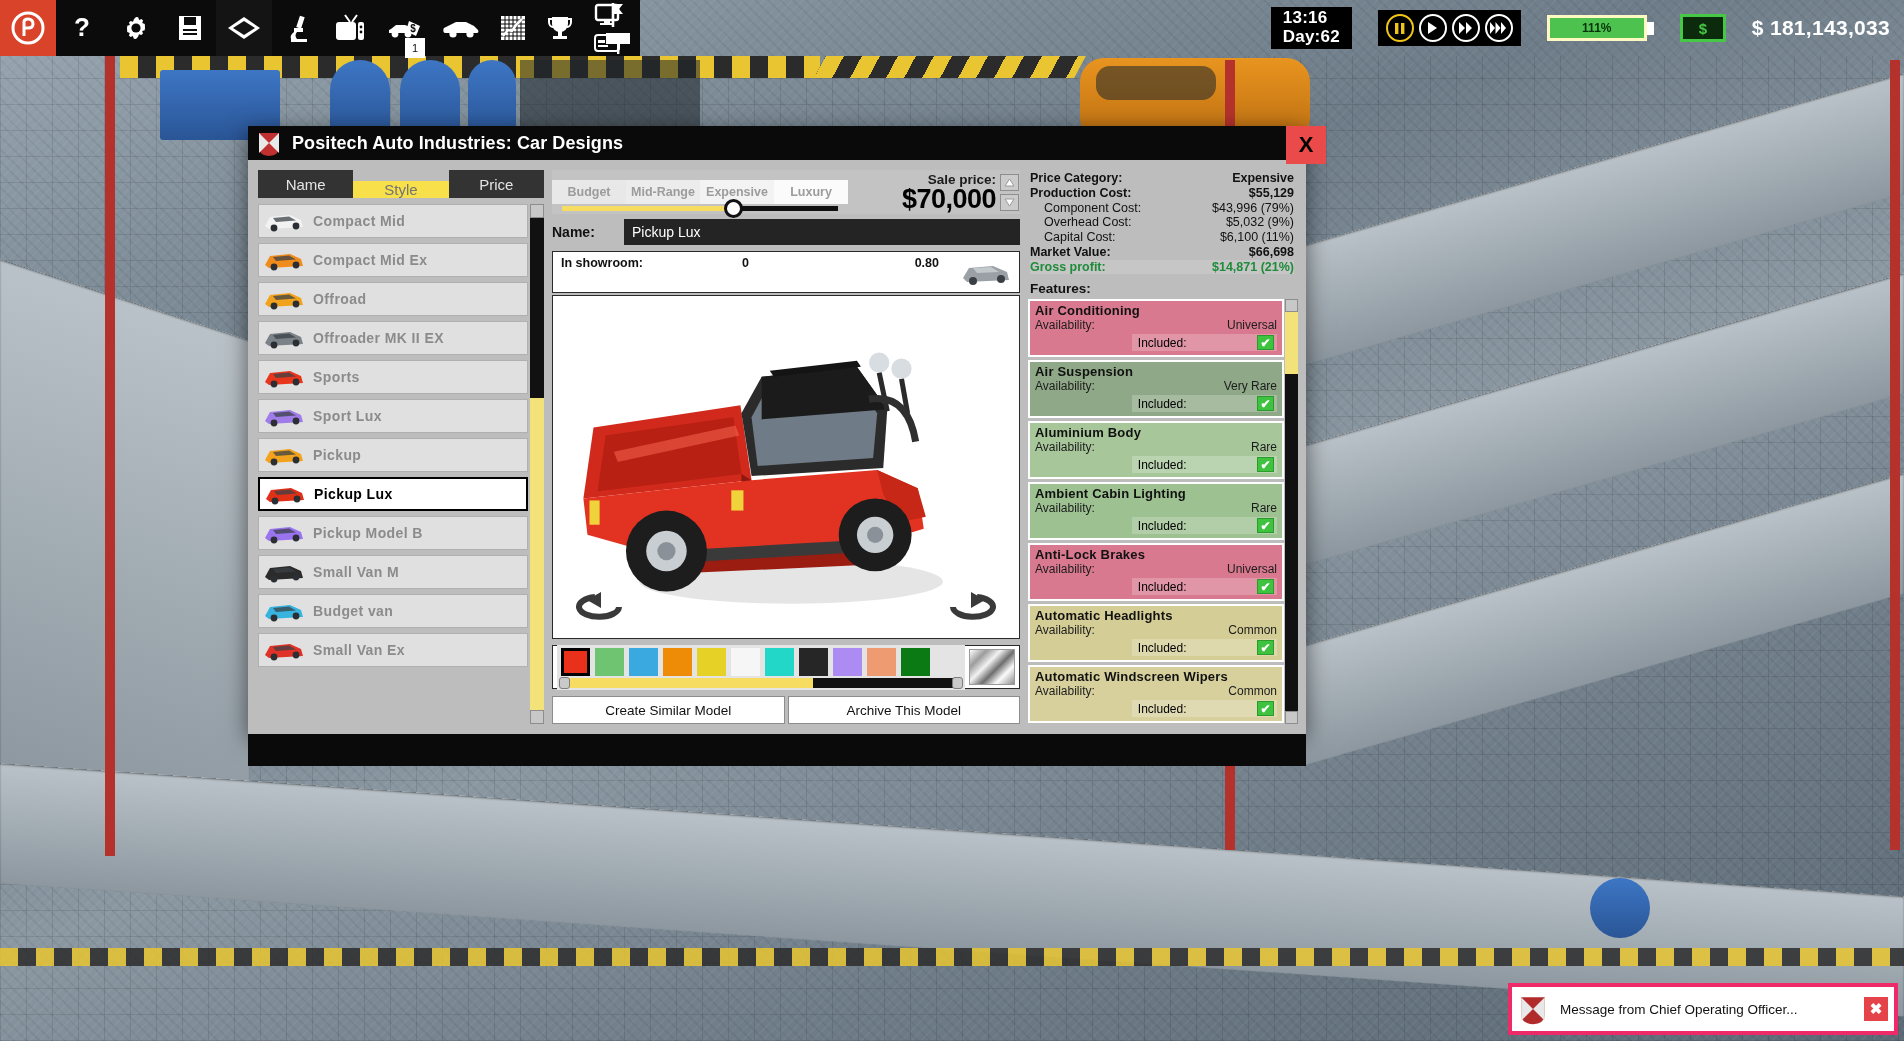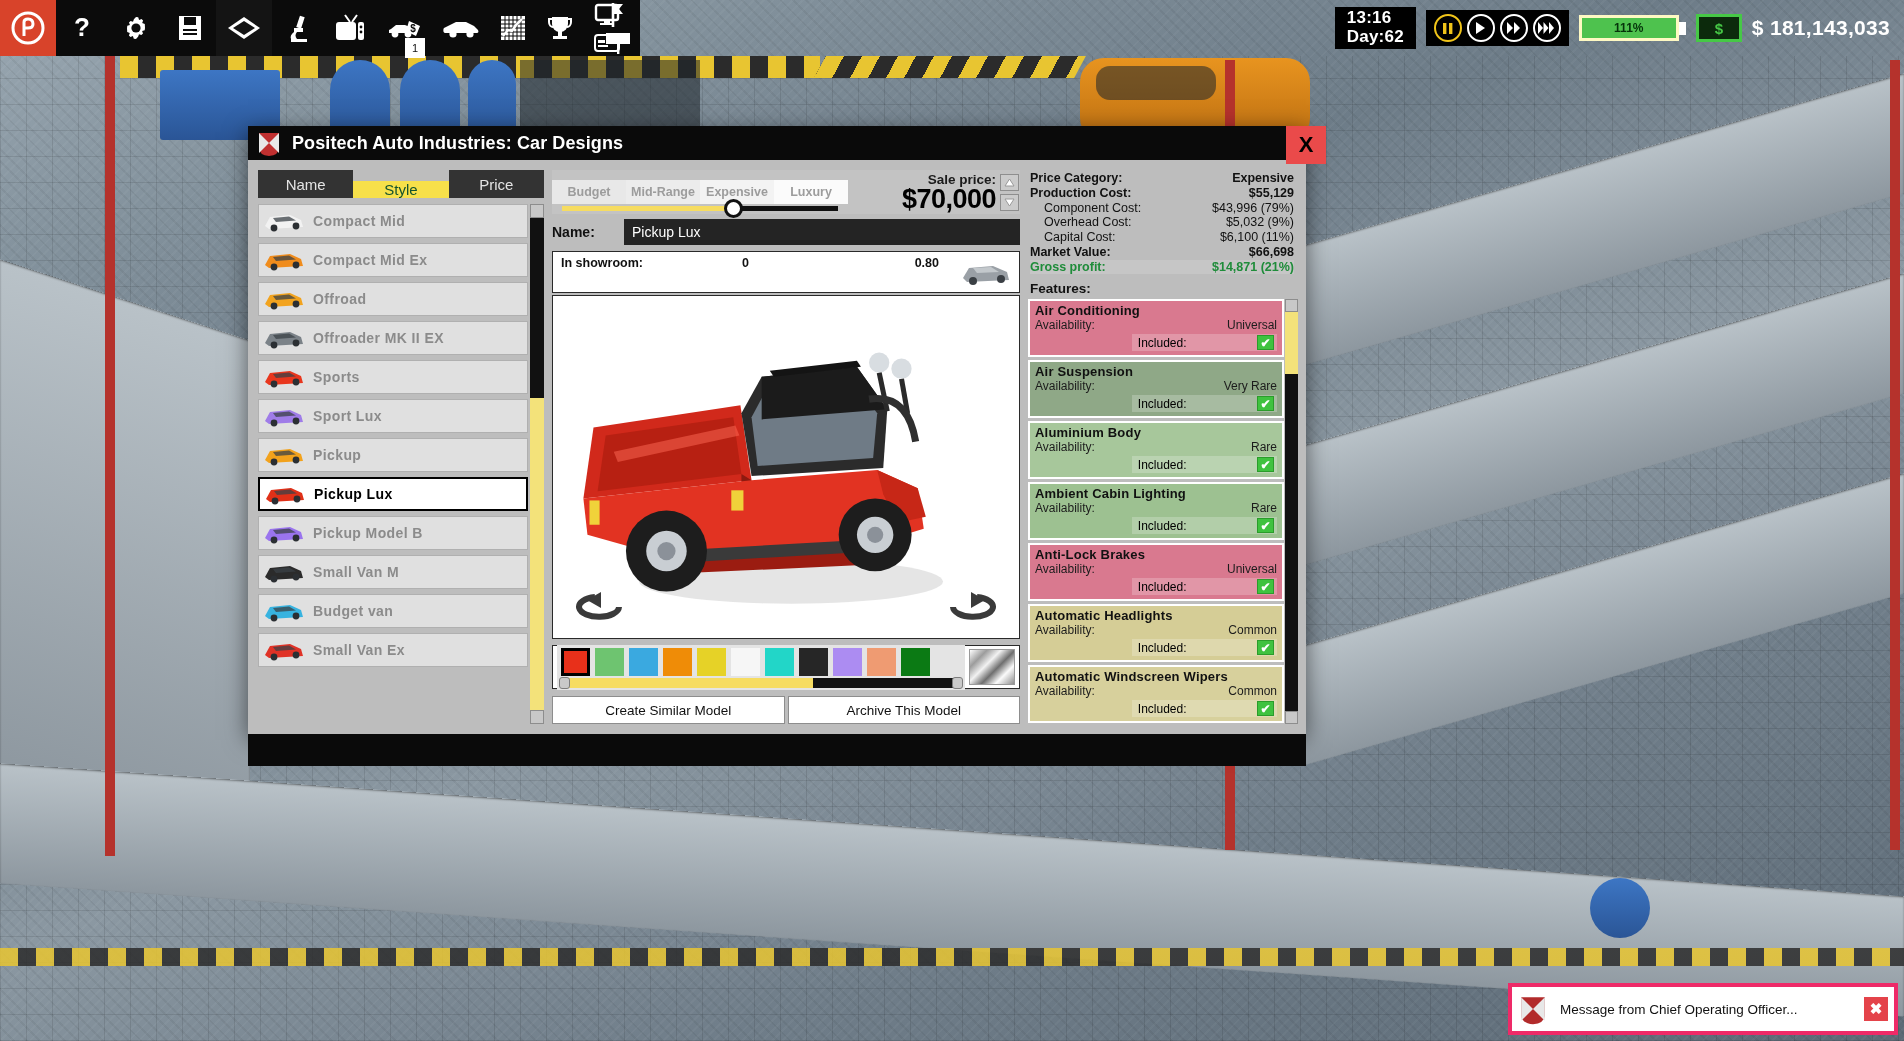--- a/index.html
+++ b/index.html
@@ -33,21 +33,21 @@
   
   #topbar { position:absolute; top:0; left:0; width:640px; height:56px; background:#0b0b0b; }
   #logo { position:absolute; left:0; top:0; width:56px; height:56px; background:#d8432a;
           display:flex; align-items:center; justify-content:center; }
   .ticon { position:absolute; top:0; height:56px; display:flex; align-items:center; justify-content:center;
            color:#fff; cursor:pointer; }
   .ticon svg { display:block; }
   .tbadge { position:absolute; width:20px; height:20px; background:#fff; color:#111; font-size:11px;
             display:flex;align-items:center;justify-content:center; }
 
-  #hud { position:absolute; top:0; right:0; height:56px; display:flex; align-items:center; gap:10px;
+  #hud { position:absolute; top:0; right:0; height:56px; display:flex; align-items:center; gap:26px;
          padding-right:14px; color:#fff; }
   #hudclock { background:#000; padding:2px 12px 3px 12px; line-height:1.08; text-align:left;
               font-weight:bold; font-size:17px; letter-spacing:.2px; }
   #speedbox { background:#000; display:flex; align-items:center; gap:5px; padding:4px 8px; }
   .spd { width:28px; height:28px; border-radius:50%; border:2px solid #fff; display:flex;
          align-items:center; justify-content:center; cursor:pointer; }
   .spd.on { border-color:#f0c419; }
   #battwrap{ display:flex; align-items:center; }
   #batt { width:100px; height:26px; border:3px solid #fef9c3; background:#4ec24e; display:flex;
           align-items:center; justify-content:center; font-size:12px; font-weight:bold; color:#05330a;}
@@ -67,21 +67,21 @@
               color:#000; font-weight:bold; font-size:22px; display:flex;align-items:center;
               justify-content:center; cursor:pointer; }
 
   #dlgbody { position:absolute; left:0; top:34px; right:0; bottom:0; display:flex; padding:10px 8px 10px 10px; gap:8px; }
 
   
   #leftcol { width:286px; display:flex; flex-direction:column; }
   #sorttabs { display:flex; height:28px; }
   .stab { flex:1; background:#333; color:#e4e4e4; font-size:15px; display:flex; align-items:center;
           justify-content:center; cursor:pointer; }
-  .stab.active { background:#f7e04a; color:#14532d;margin-top:11px; }
+  .stab.active { background:#f7e04a; color:#737373;margin-top:11px; }
   #listwrap { position:relative; flex:1; margin-top:6px; }
   #carlist { position:absolute; left:0; top:0; bottom:0; right:16px; overflow:hidden; }
   .crow { height:34px; margin-bottom:5px; background:#e0e0e0; border:1px solid #b0b0b0;
           display:flex; align-items:center; cursor:pointer; }
   .crow .thumb { width:42px; height:26px; margin:0 8px 0 4px; flex:none; }
   .crow .cname { font-size:14px; color:#8b8b8b; font-weight:bold; letter-spacing:.4px; }
   .crow.sel { background:#fff; border:2px solid #000; }
   .crow.sel .cname { color:#000; }
   #listsb { position:absolute; right:0; top:0; bottom:0; width:14px; background:#cfcfcf; }
   #listsb .sbtop, #listsb .sbbot { height:14px; background:#c8c8c8; border:1px solid #8d8d8d; }

